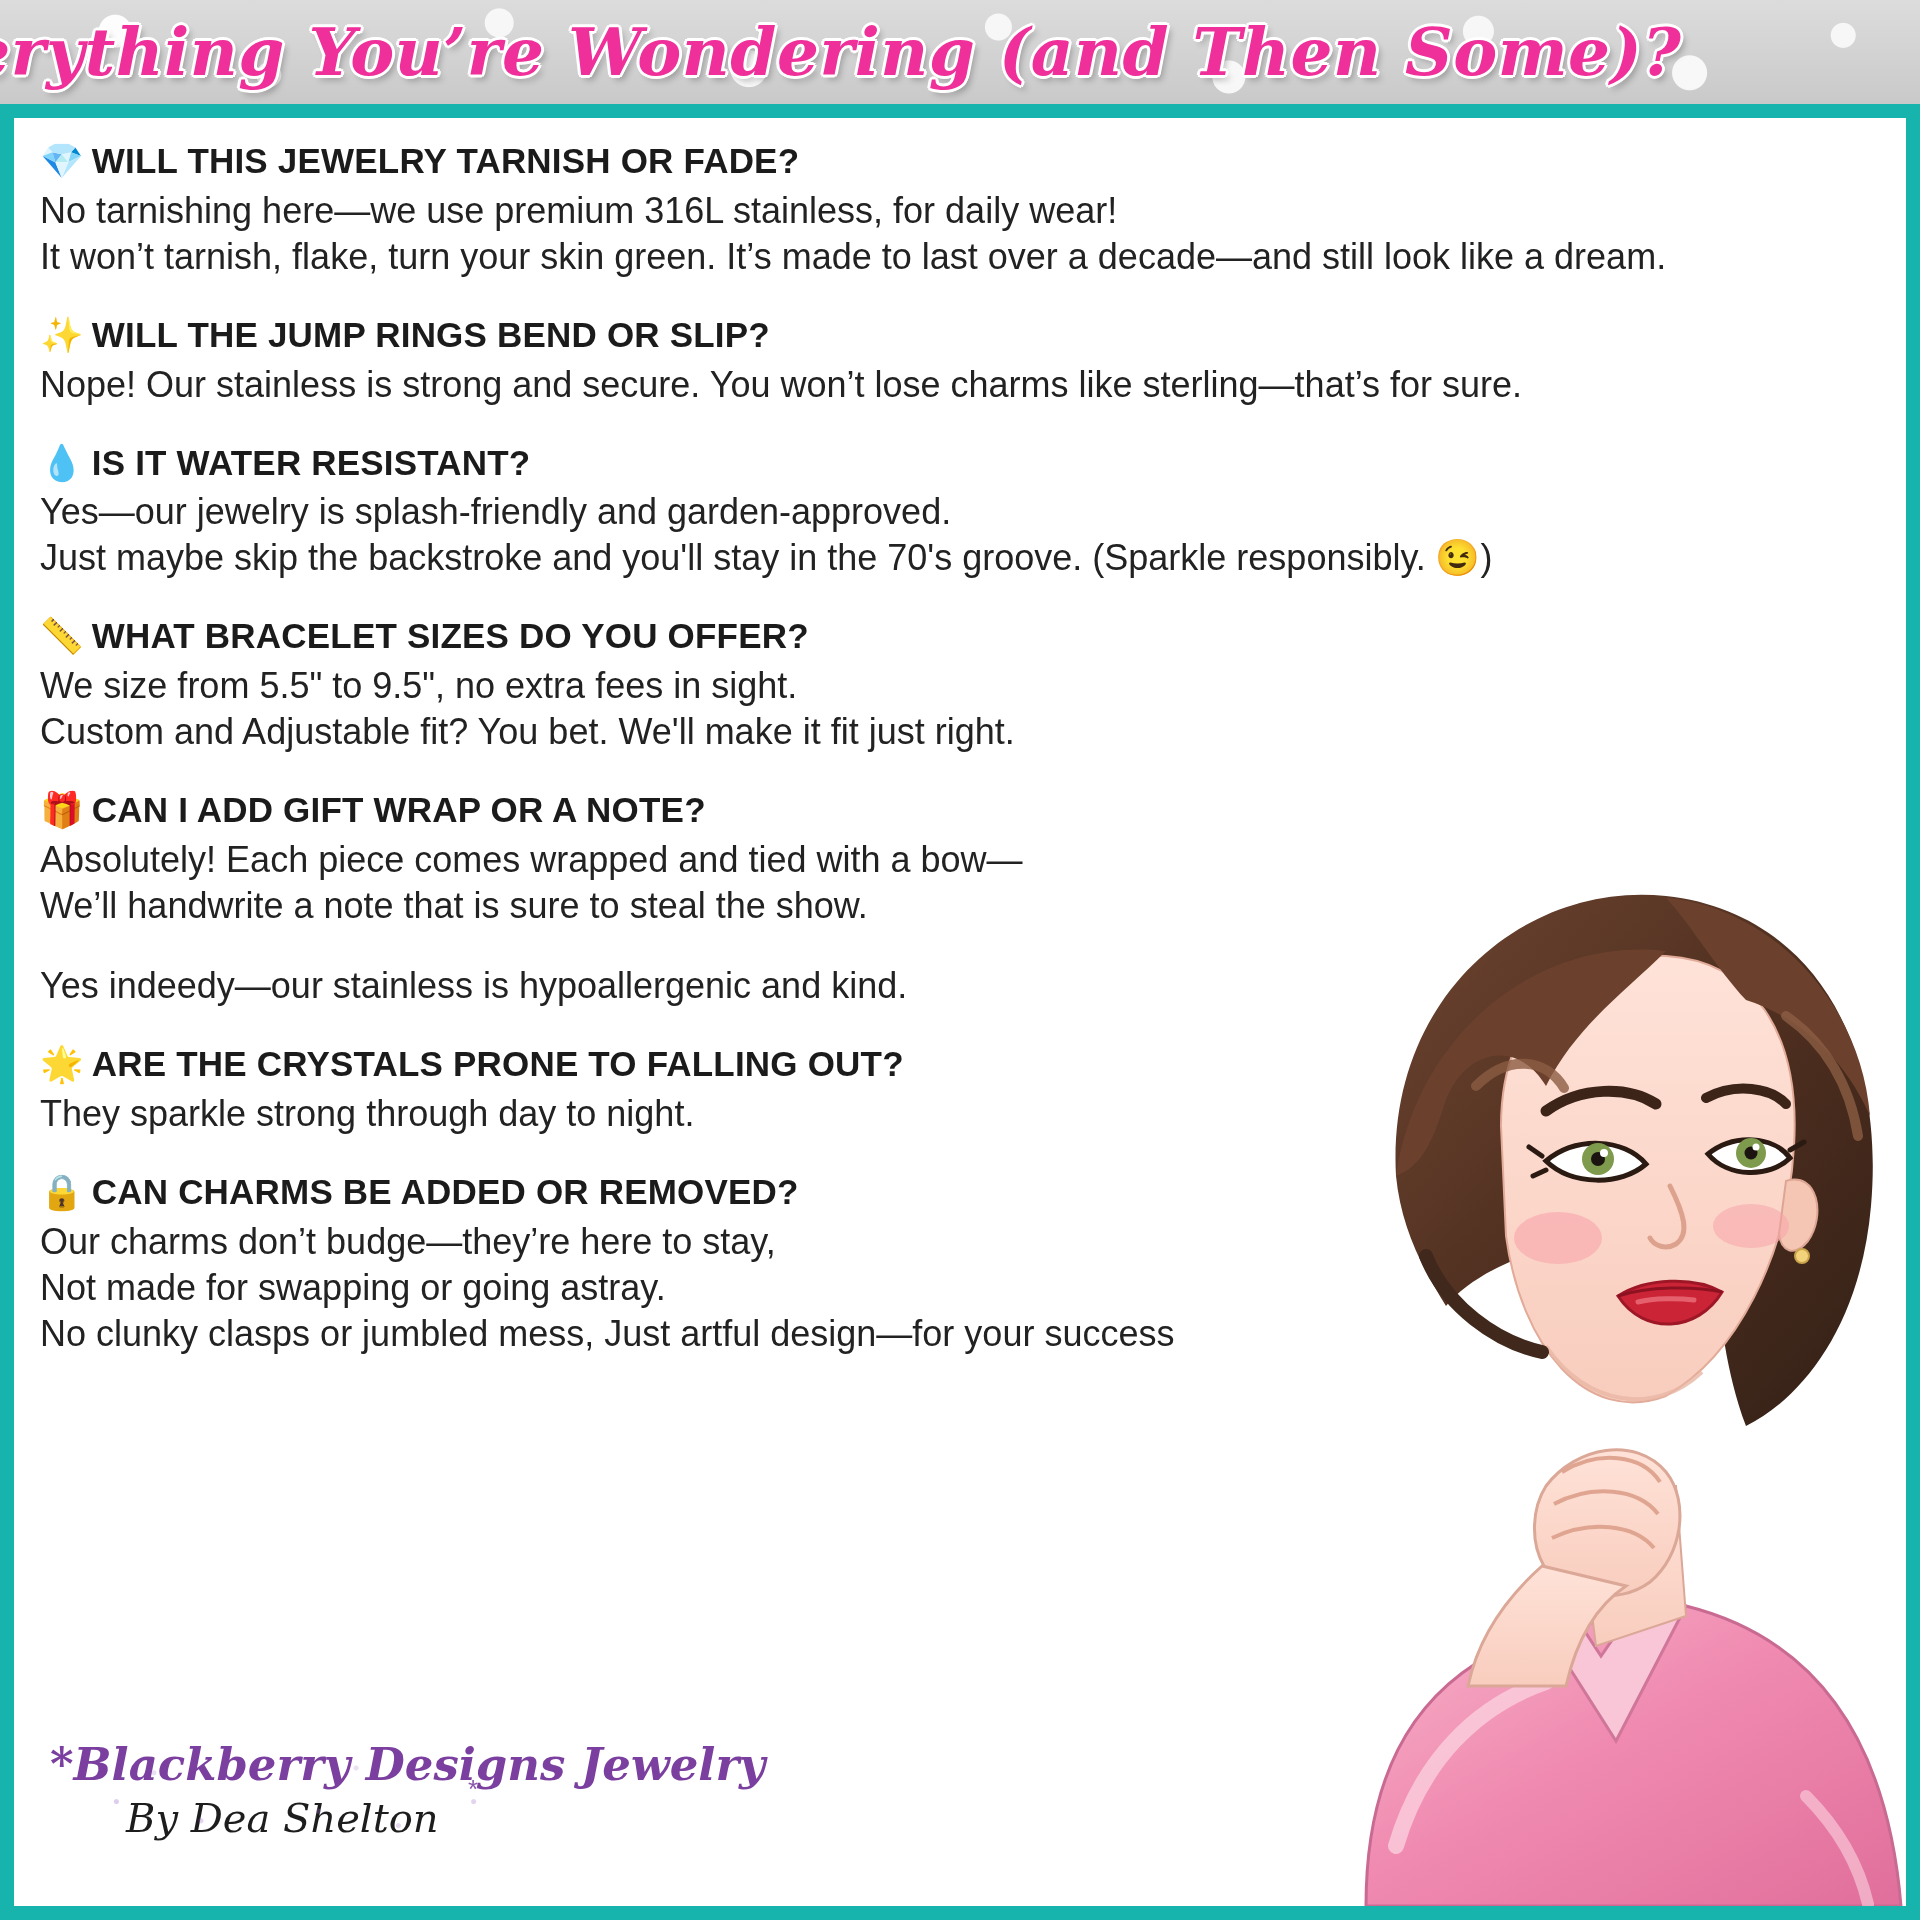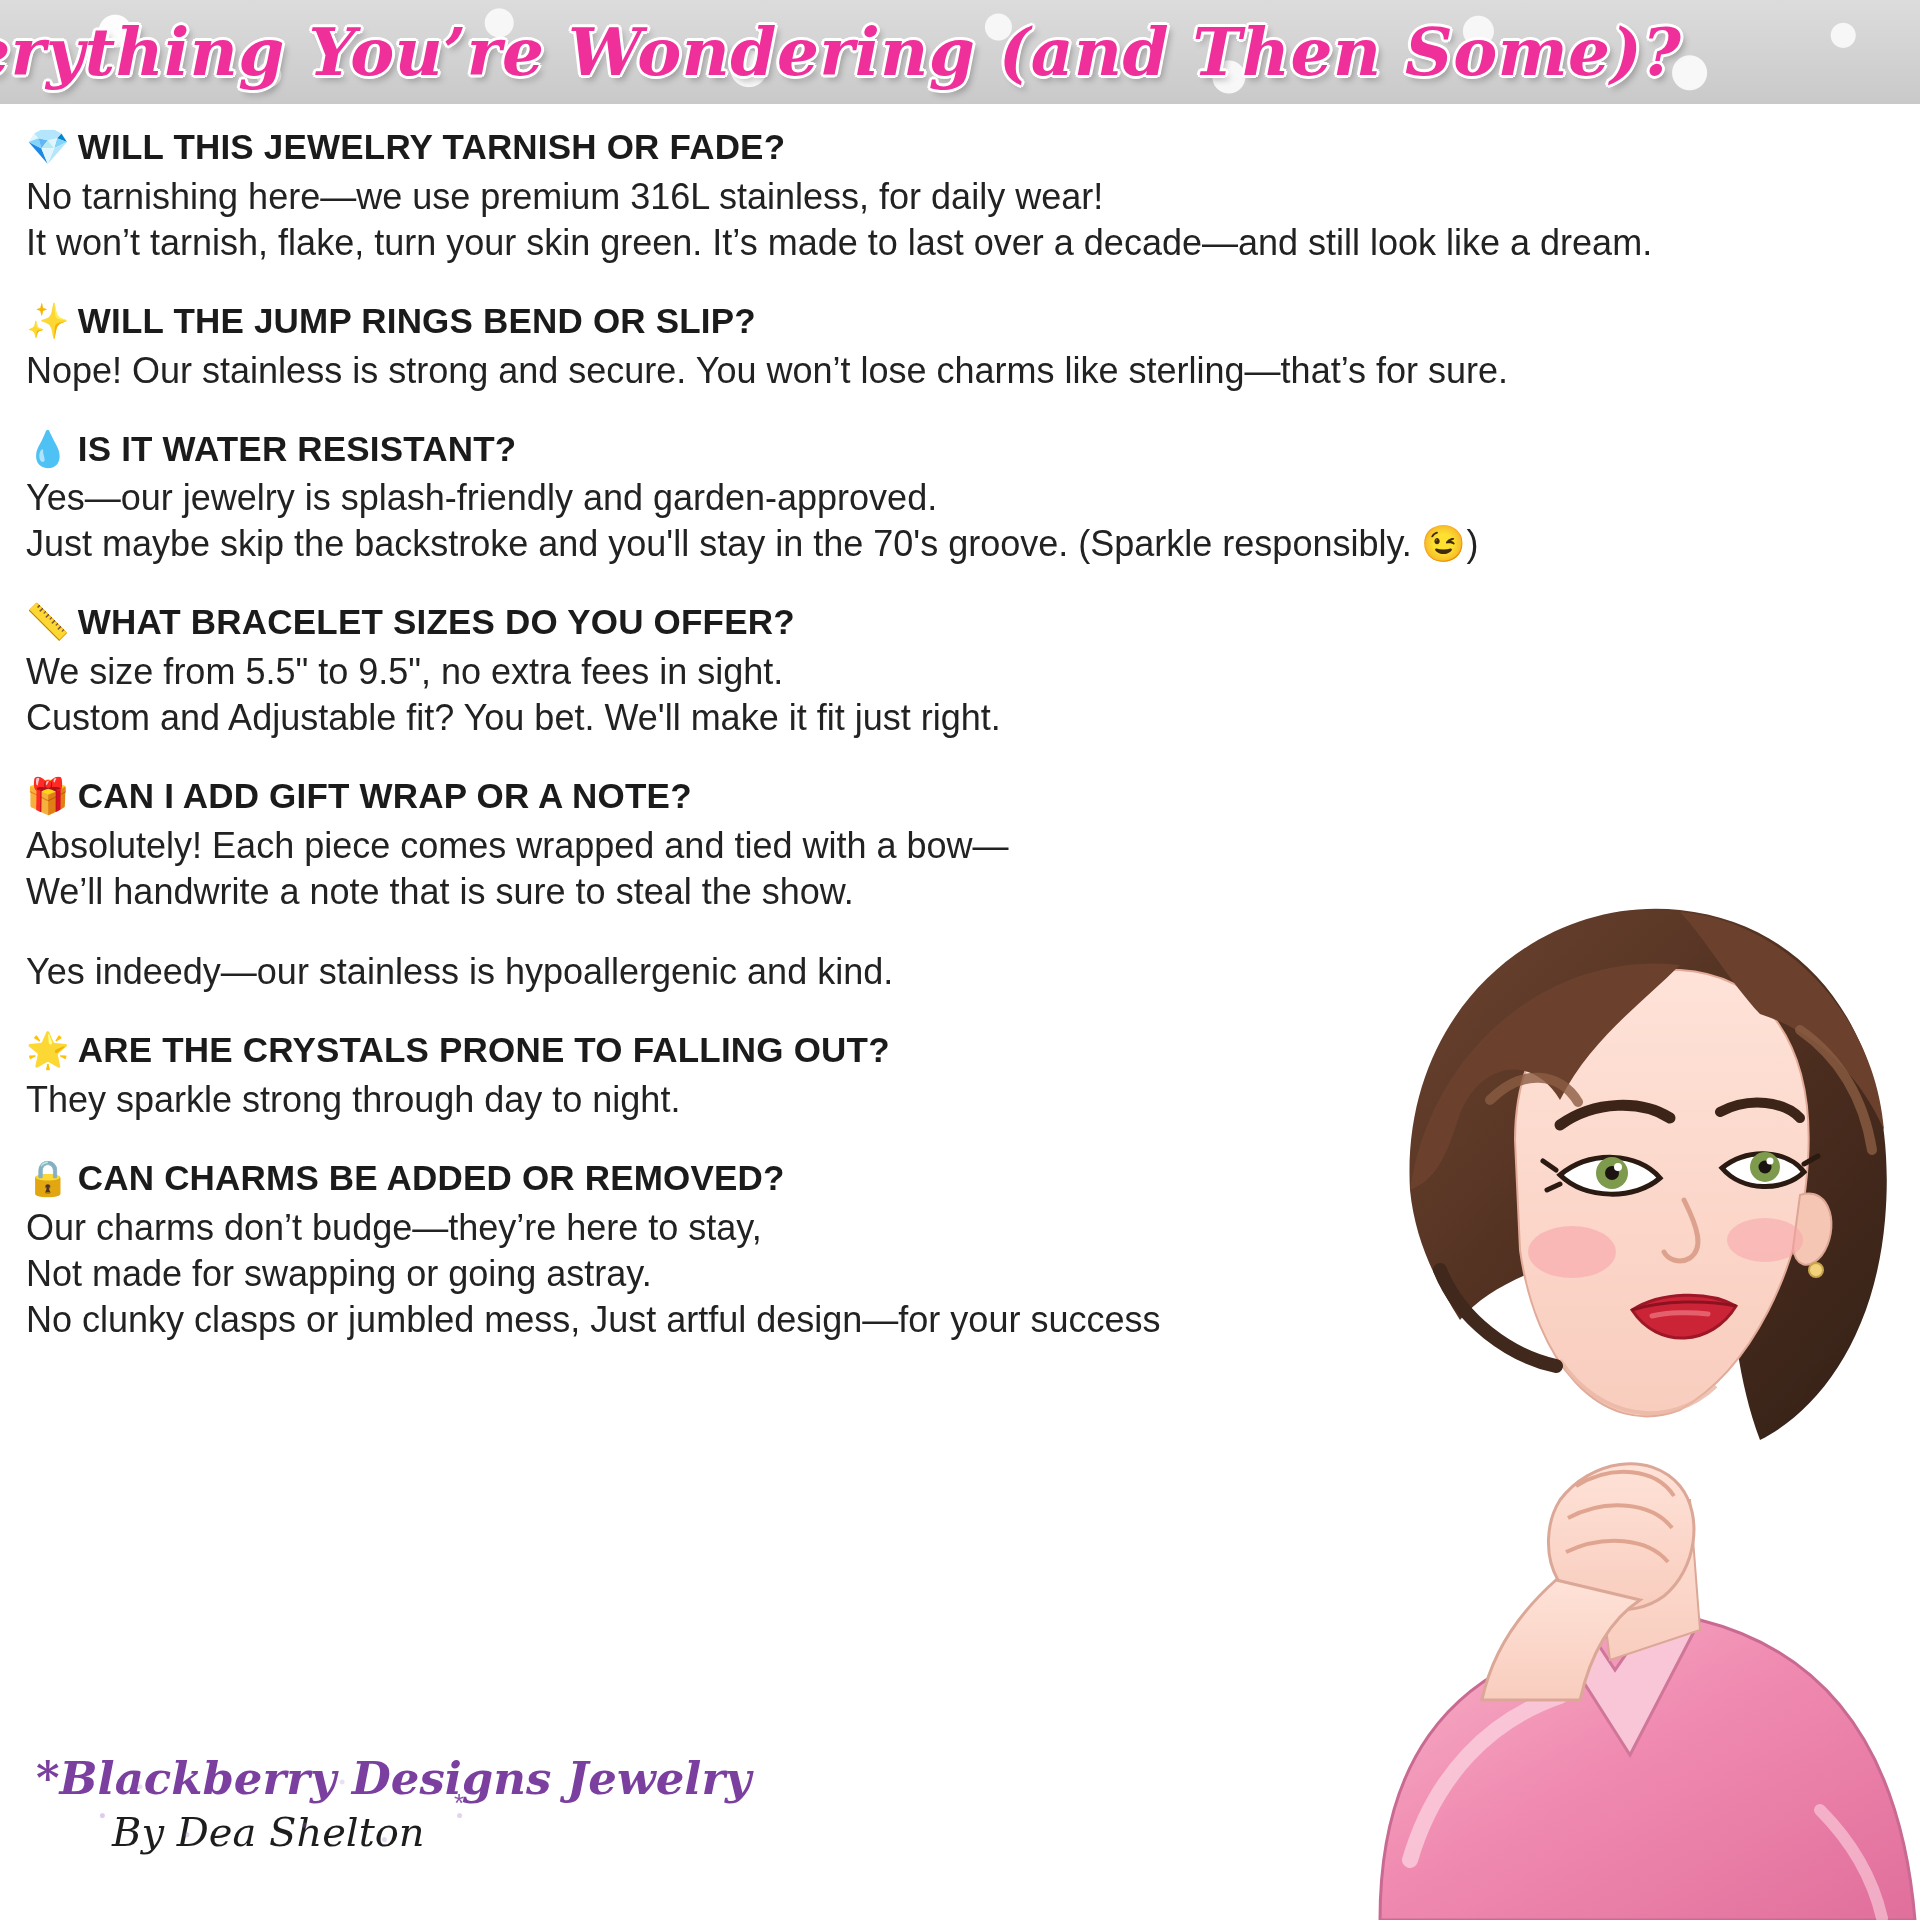--- a/index.html
+++ b/index.html
@@ -65,20 +65,21 @@
     white-space: nowrap;
   }
 
   
   .frame {
     position: absolute;
     top: 104px; left: 0;
     width: 1920px;
     height: 1816px;
     background: #17b3ad;
+    padding: 14px;
   }
 
   .card {
     position: relative;
     width: 100%;
     height: 100%;
     background: #ffffff;
     overflow: hidden;
   }
 

